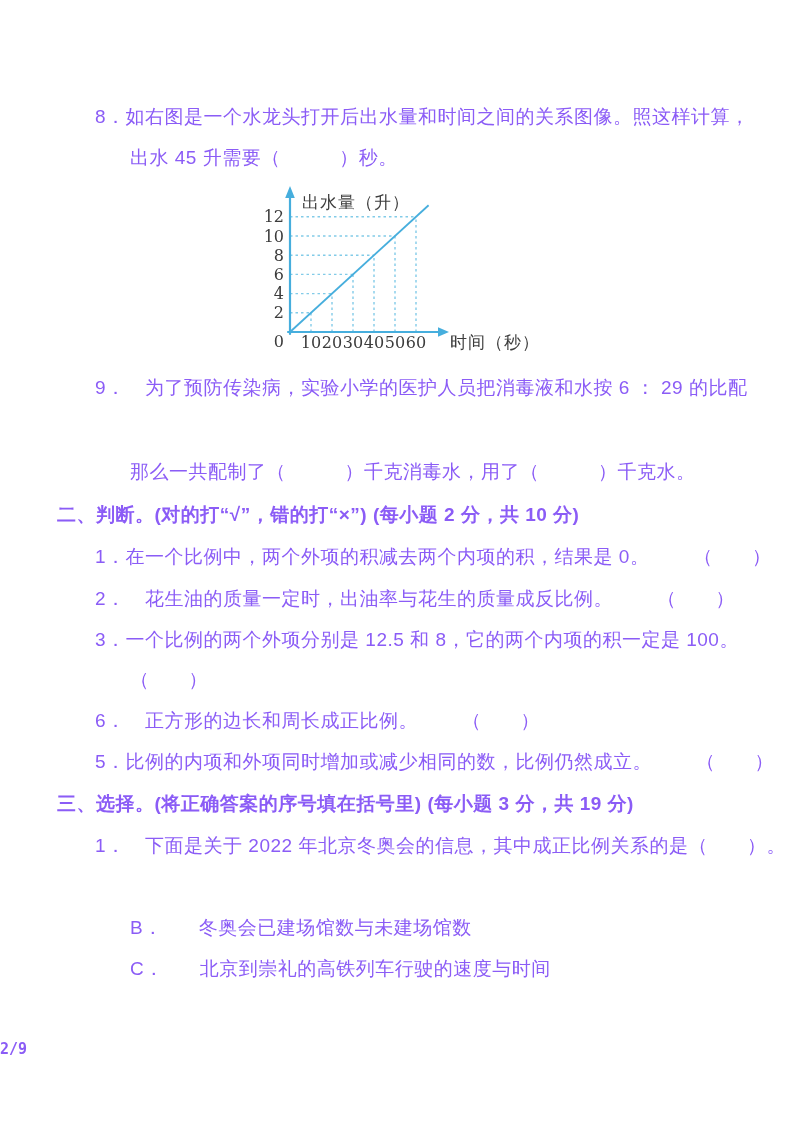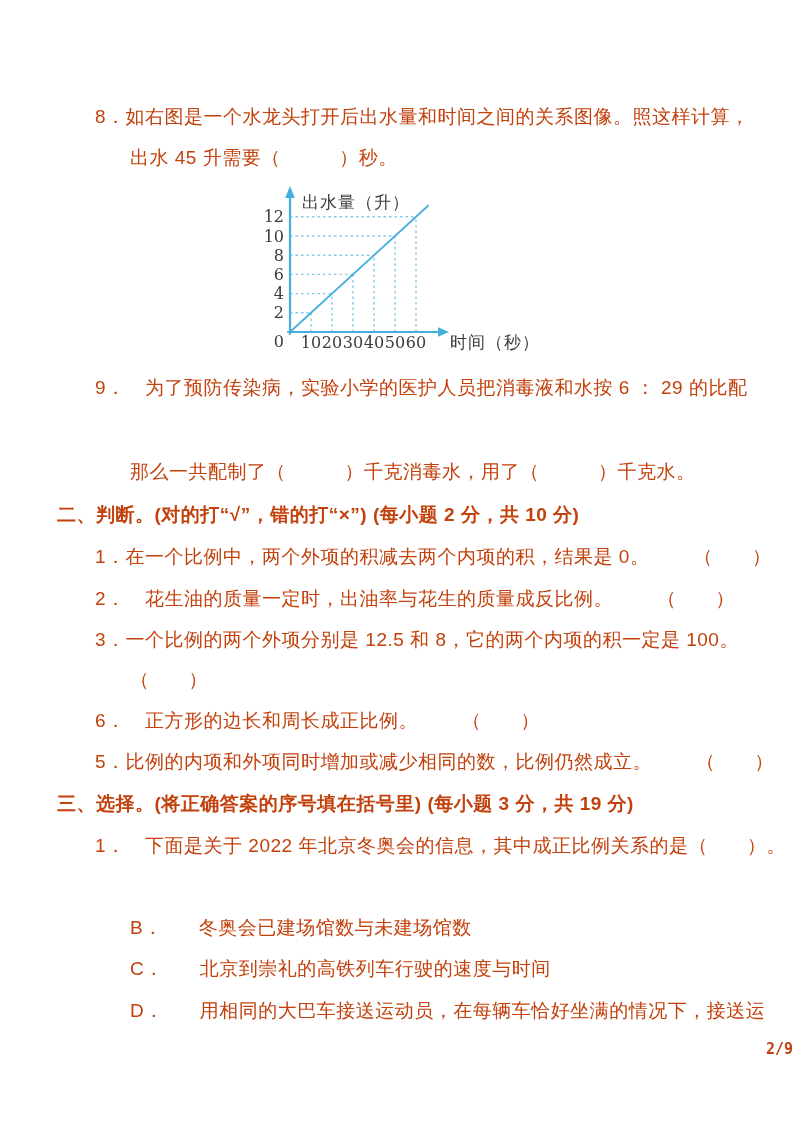--- a/index.html
+++ b/index.html
@@ -2,38 +2,38 @@
 <html><head>
 <meta charset="utf-8">
 <style>
   html,body{margin:0;padding:0;background:#e8e8e8;}
   .page{
     position:relative;
     width:793px;height:1122px;
     margin:0 auto;
     background:#ffffff;
     font-family:"Liberation Sans","DejaVu Sans",sans-serif;
-    color:#c2410c;
+    color:#8b5cf6;
     overflow:hidden;
   }
   .line{
     position:absolute;
     white-space:nowrap;
     font-size:19px;
     line-height:1.2;
     letter-spacing:0.5px;
     font-weight:500;
   }
   .heading{font-weight:600;}
   .blank{margin-left:44px;}
   .opt-text{margin-left:36px;}
   .pagenum{
     position:absolute;
     left:0;right:0;top:1040px;
-    text-align:right;
+    text-align:left;
     font-size:15px;
     font-weight:700;
     font-family:"DejaVu Sans Mono","Liberation Mono",monospace;
   }
   .chart{
     position:absolute;
     left:242px;top:180px;
     width:310px;height:200px;
   }
   .chart .axis{stroke:var(--chart-axis);stroke-width:2.2;stroke-linecap:round;}
@@ -120,19 +120,16 @@
 
 
   <div class="line" style="left:130px;top:917px">
     <span>B．</span><span class="opt-text">冬奥会已建场馆数与未建场馆数</span>
   </div>
 
   <div class="line" style="left:130px;top:958px">
     <span>C．</span><span class="opt-text">北京到崇礼的高铁列车行驶的速度与时间</span>
   </div>
 
-  <div class="line" style="left:130px;top:1000px">
-    <span>D．</span><span class="opt-text">用相同的大巴车接送运动员，在每辆车恰好坐满的情况下，接送运</span>
-  </div>
 
   <div class="pagenum">2/9</div>
 
 </div>
 
 </body></html>

